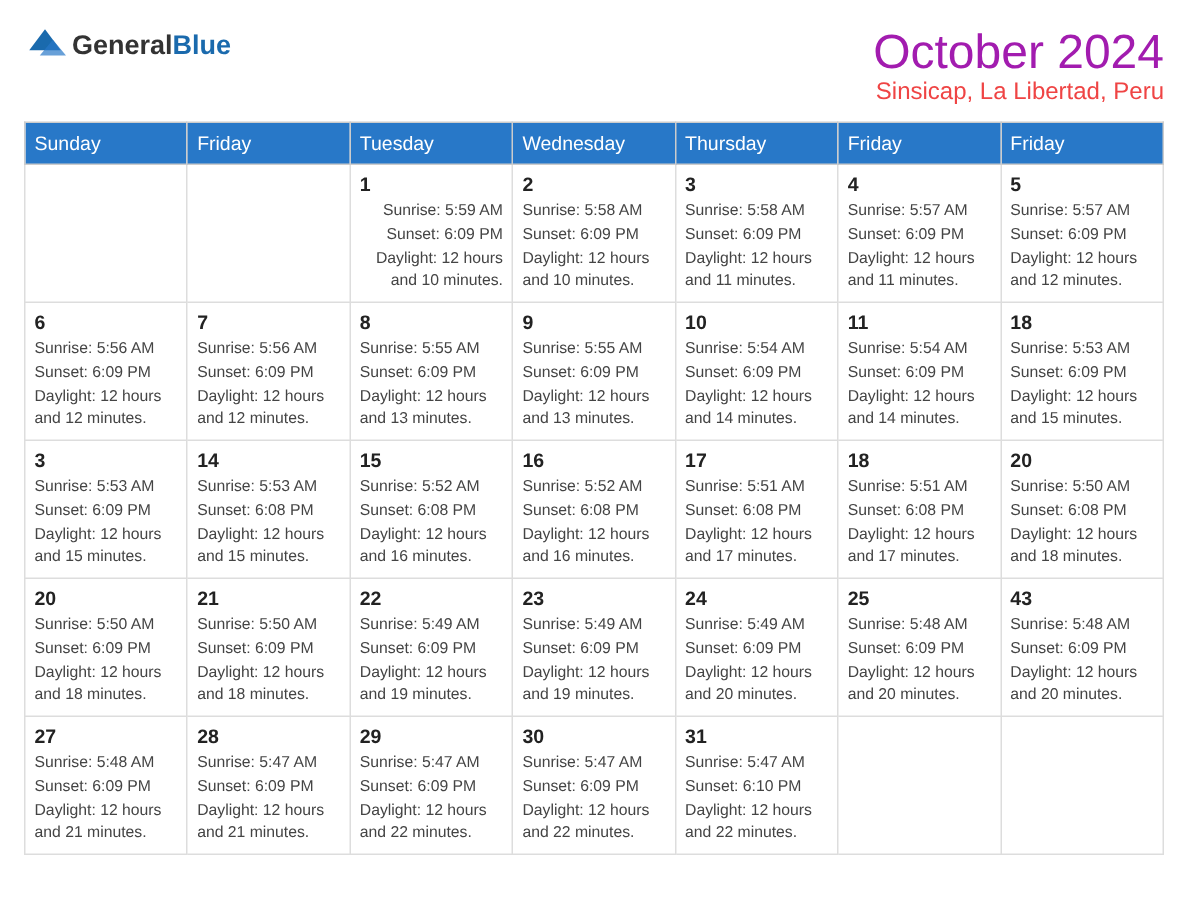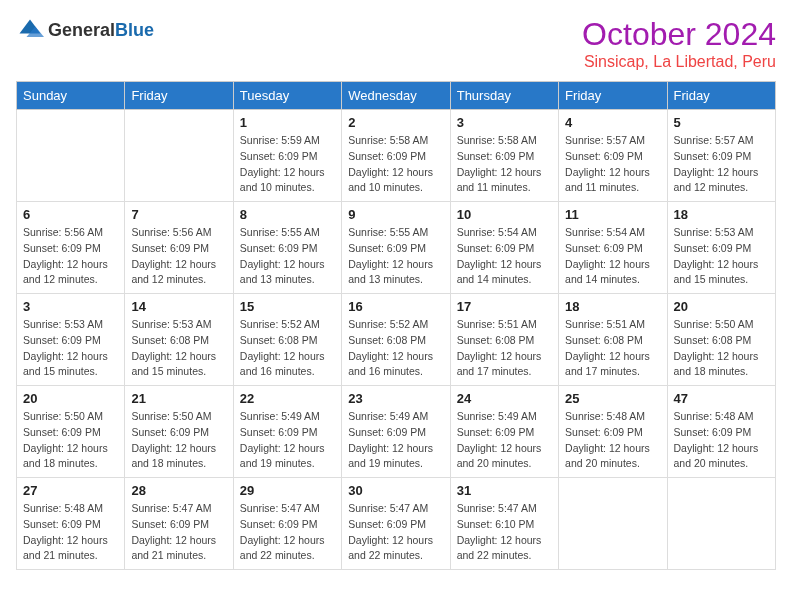--- a/index.html
+++ b/index.html
@@ -109,21 +109,21 @@
         <th>Friday</th>
         <th>Friday</th>
       </tr>
   </thead>
   <tbody id="calendar-body">
   <tr>
         <td class="empty-cell"></td>
         <td class="empty-cell"></td>
         <td>
           <span class="day-num">1</span>
-          <div class="day-detail" style="white-space: pre-line;">Sunrise: 5:59 AM
+          <div class="day-detail" style="white-space: pre-line; text-align: right;">Sunrise: 5:59 AM
 Sunset: 6:09 PM
 Daylight: 12 hours
 and 10 minutes.</div>
         </td>
         <td>
           <span class="day-num">2</span>
           <div class="day-detail" style="white-space: pre-line;">Sunrise: 5:58 AM
 Sunset: 6:09 PM
 Daylight: 12 hours
 and 10 minutes.</div>
@@ -289,21 +289,21 @@
 and 20 minutes.</div>
         </td>
         <td>
           <span class="day-num">25</span>
           <div class="day-detail" style="white-space: pre-line;">Sunrise: 5:48 AM
 Sunset: 6:09 PM
 Daylight: 12 hours
 and 20 minutes.</div>
         </td>
         <td>
-          <span class="day-num">47</span>
+          <span class="day-num">43</span>
           <div class="day-detail" style="white-space: pre-line;">Sunrise: 5:48 AM
 Sunset: 6:09 PM
 Daylight: 12 hours
 and 20 minutes.</div>
         </td>
       </tr>
       <tr>
         <td>
           <span class="day-num">27</span>
           <div class="day-detail" style="white-space: pre-line;">Sunrise: 5:48 AM

